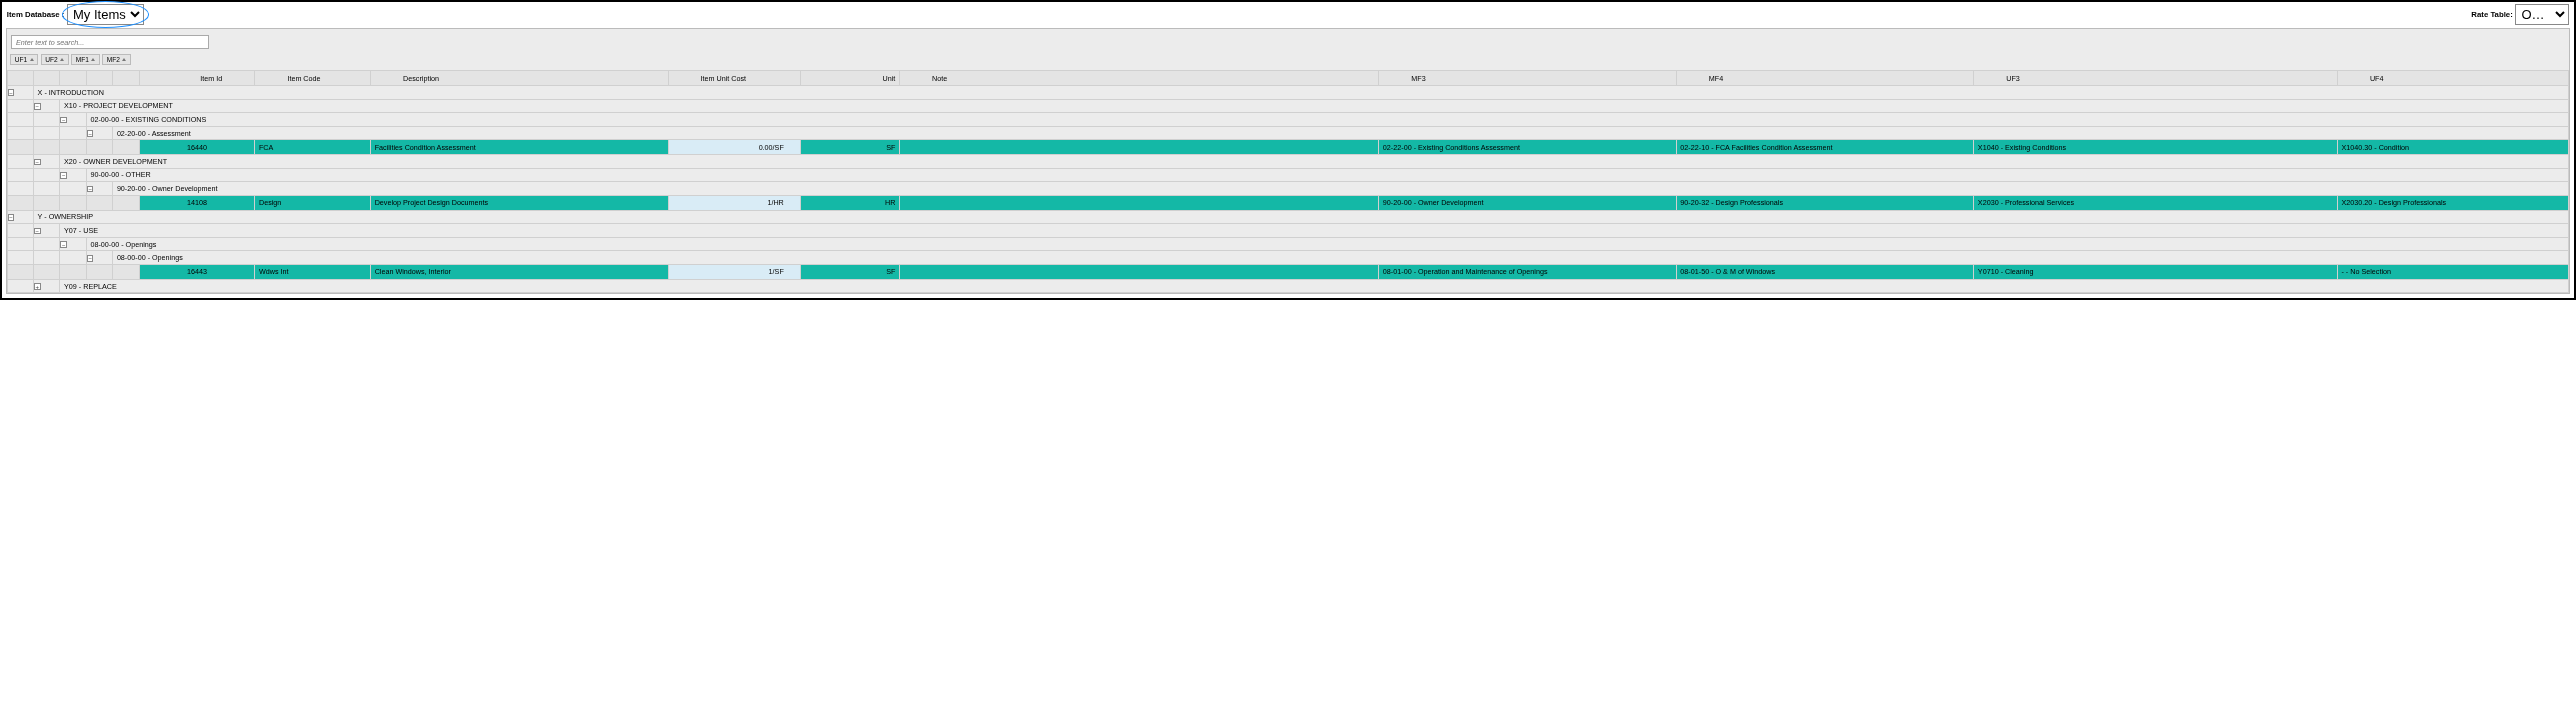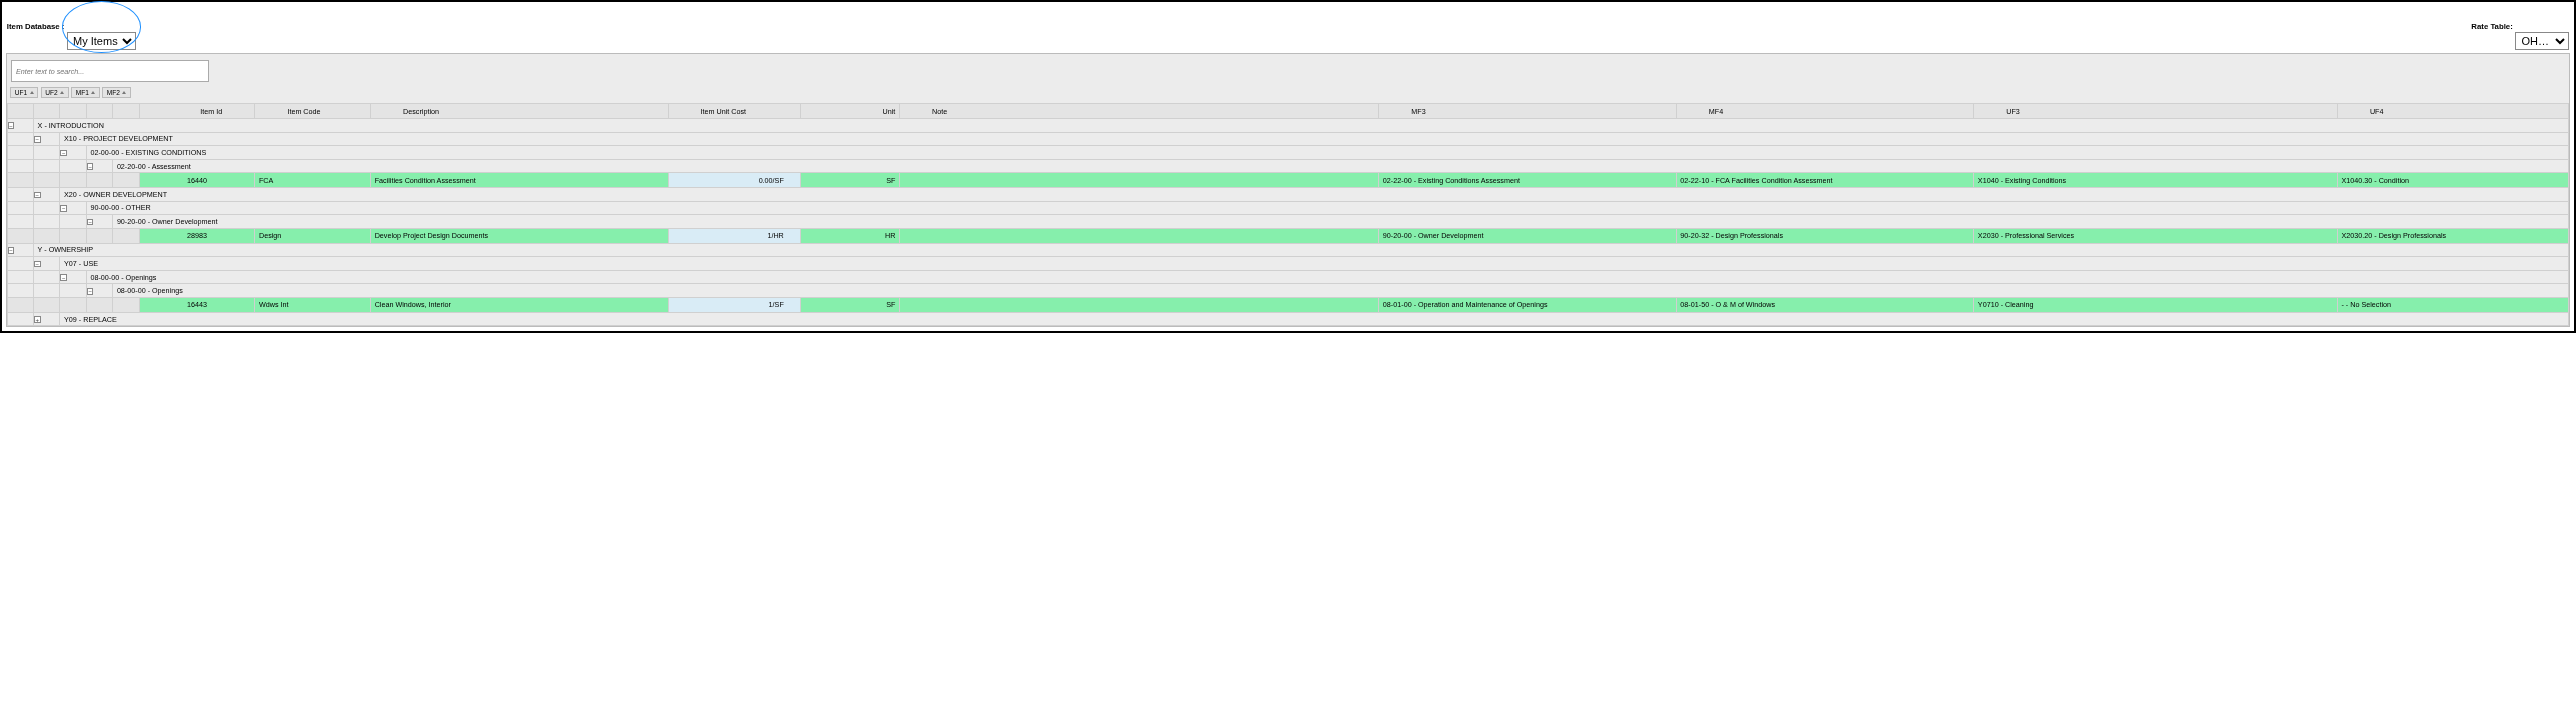--- a/index.html
+++ b/index.html
@@ -24,26 +24,25 @@
     padding: 2.4px 4.8px 3.6px 4.8px;
     font-size: 7.8px;
     font-weight: 700;
   }
   .topbar-left, .topbar-right {
     display: flex;
     align-items: center;
     gap: 2.4px;
   }
   .topbar select {
-    font-size: 11px;
+    font-size: 13px;
     font-weight: 400;
     background: #fff;
     border: 0.6px solid #888;
     padding: 0.6px 1.2px;
-    margin-top: 28px;
   }
   .highlight-oval {
     position: relative;
     display: inline-flex;
     align-items: center;
   }
   .highlight-oval::after {
     content: "";
     position: absolute;
     inset: -3px -4.8px;
@@ -61,21 +60,21 @@
   .panel {
     margin: 0 3.6px 3.6px 3.6px;
     border: 0.6px solid #bbb;
     background: #ececec;
   }
   .search-row {
     padding: 6px 4.8px 4.8px 4.8px;
   }
   .search-input {
     width: 198px;
-    height: 22px;
+    height: 14px;
     border: 0.6px solid #aaa;
     background: #fff;
     padding: 0 3.6px;
     font-size: 7.2px;
     font-style: italic;
     color: #888;
   }
   .group-chips {
     display: flex;
     gap: 2.4px;
@@ -120,21 +119,21 @@
     padding-left: 32px;
   }
   col.stub { width: 9.6px; }
 
   .grid tbody tr.group td.group-cell {
     background: #ececec;
     padding-top: 1.8px;
     padding-bottom: 1.8px;
   }
   .grid tbody tr.data td {
-    background: #86efac;
+    background: #14b8a6;
   }
   .grid tbody tr.data td.cost {
     background: #d9ecf6;
     text-align: right;
     padding-right: 16px;
   }
   .grid tbody tr.data td.unit {
     text-align: right;
   }
   .expander {
@@ -305,21 +304,21 @@
             <td class="stub-cell"></td>
           <td class="stub-cell"><span class="expander">−</span></td>
           <td class="group-cell" colspan="11">90-20-00 - Owner Development</td>
         </tr>
         <tr class="data">
           <td class="stub-cell"></td>
             <td class="stub-cell"></td>
             <td class="stub-cell"></td>
             <td class="stub-cell"></td>
             <td class="stub-cell"></td>
-          <td class="itemid">28983</td>
+          <td class="itemid">14108</td>
           <td>Design</td>
           <td>Develop Project Design Documents</td>
           <td class="cost">1/HR</td>
           <td class="unit">HR</td>
           <td></td>
           <td>90-20-00 - Owner Development</td>
           <td>90-20-32 - Design Professionals</td>
           <td>X2030 - Professional Services</td>
           <td>X2030.20 - Design Professionals</td>
         </tr>

